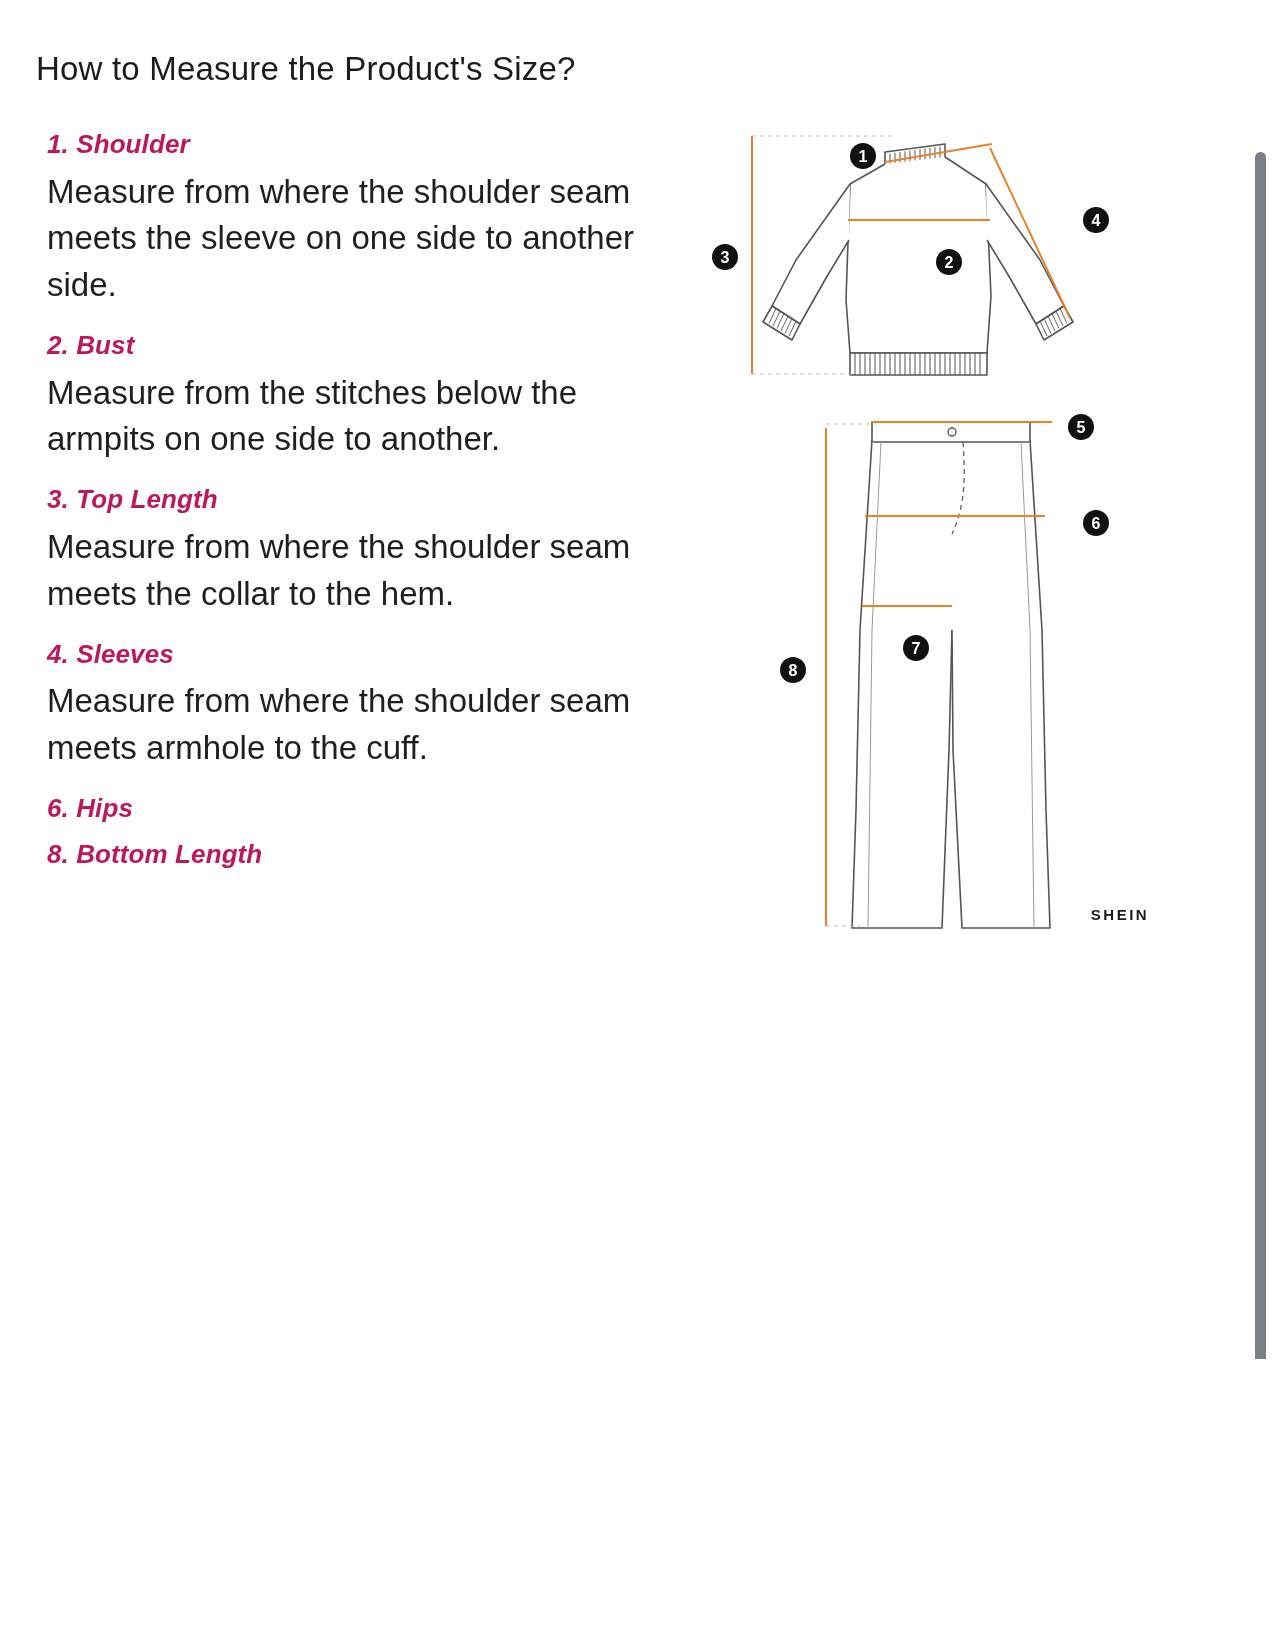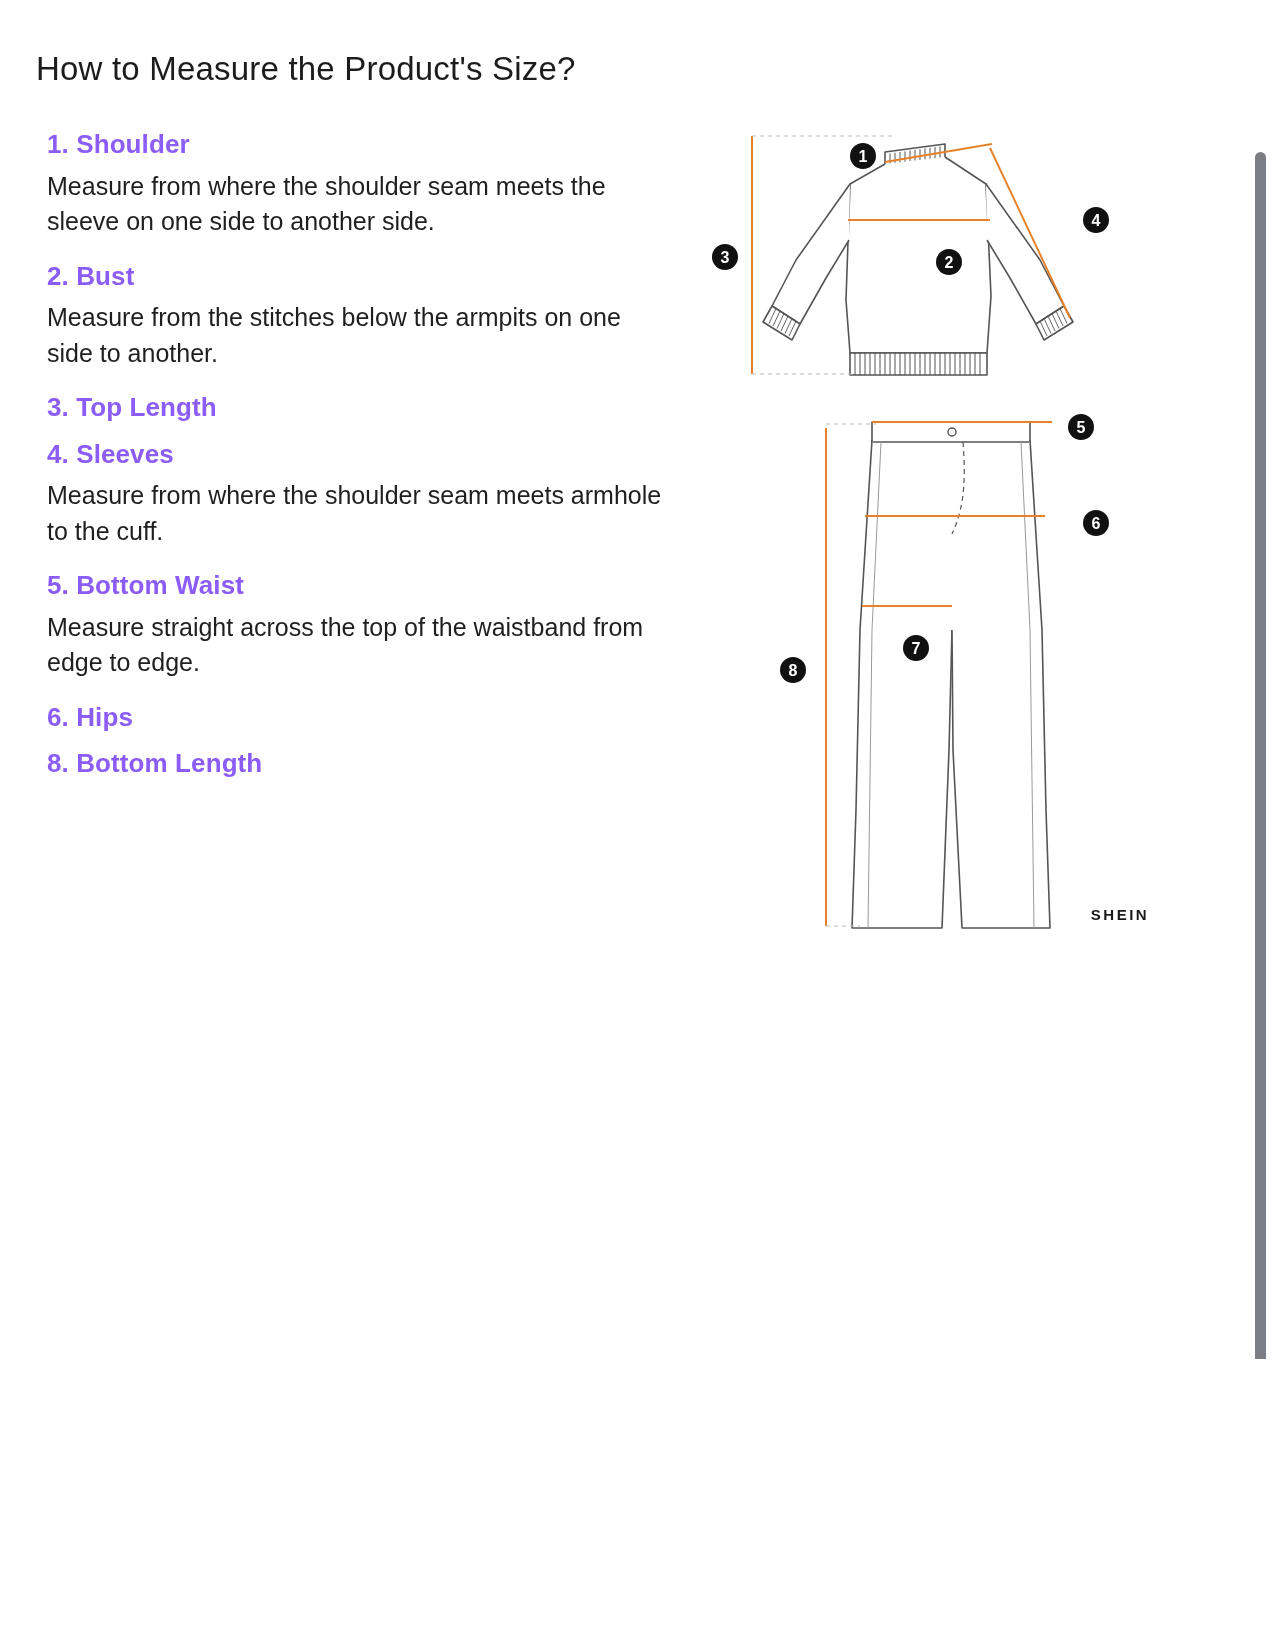--- a/index.html
+++ b/index.html
@@ -31,27 +31,28 @@
   #steps {
     position: absolute;
     left: 47px;
     top: 128px;
     width: 640px;
   }
   .step { margin-bottom: 14px; }
   .step-heading {
     font-size: 26px;
     font-weight: 700;
-    color: #8b5cf6;
+    color: #be185d;
     margin: 0 0 8px 0;
     line-height: 1.25;
     letter-spacing: 0.1px;
+    font-style: italic;
   }
   .step-desc {
-    font-size: 25px;
+    font-size: 33px;
     font-weight: 400;
     color: #1f1f1f;
     margin: 0 0 20px 0;
     line-height: 1.42;
     max-width: 620px;
   }
   
   #illustration {
     position: absolute;
     left: 700px;
@@ -93,31 +94,28 @@
       <p class="step-desc">Measure from where the shoulder seam meets the sleeve on one side to another side.</p>
     </div>
 
     <div class="step">
       <p class="step-heading">2. Bust</p>
       <p class="step-desc">Measure from the stitches below the armpits on one side to another.</p>
     </div>
 
     <div class="step">
       <p class="step-heading">3. Top Length</p>
+      <p class="step-desc">Measure from where the shoulder seam meets the collar to the hem.</p>
     </div>
 
     <div class="step">
       <p class="step-heading">4. Sleeves</p>
       <p class="step-desc">Measure from where the shoulder seam meets armhole to the cuff.</p>
     </div>
 
-    <div class="step">
-      <p class="step-heading">5. Bottom Waist</p>
-      <p class="step-desc">Measure straight across the top of the waistband from edge to edge.</p>
-    </div>
 
     <div class="step">
       <p class="step-heading">6. Hips</p>
     </div>
 
 
     <div class="step">
       <p class="step-heading">8. Bottom Length</p>
     </div>
 

